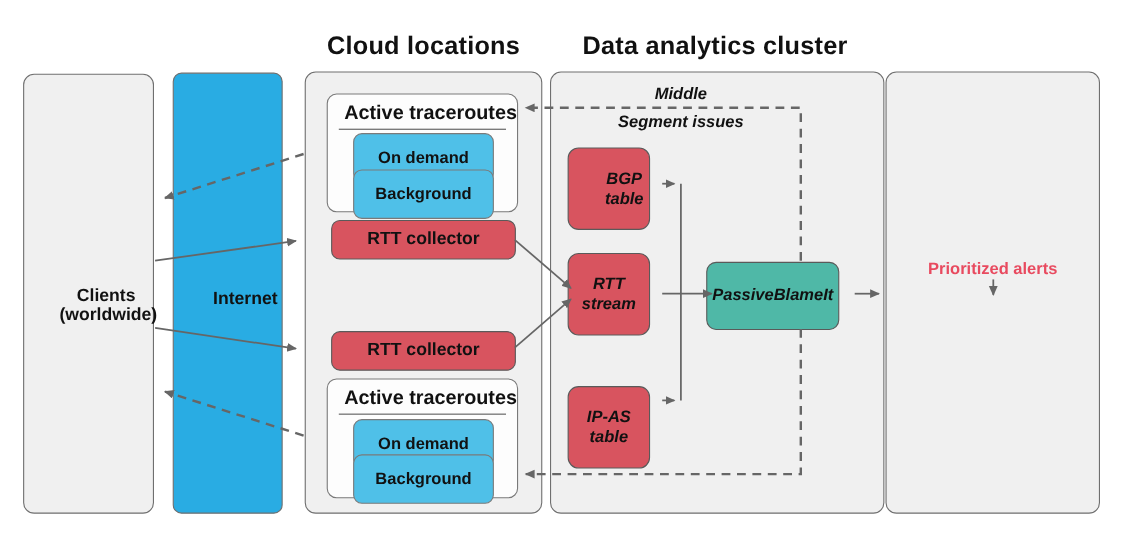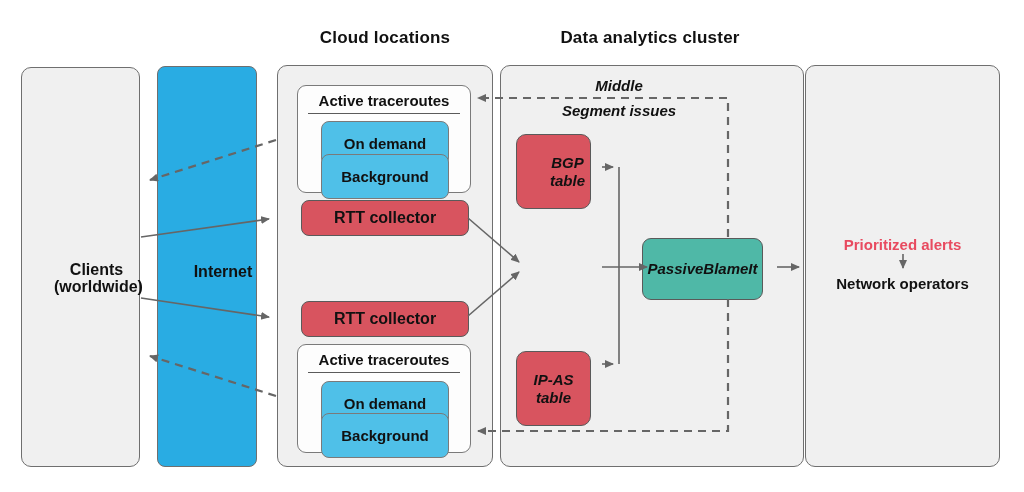--- a/index.html
+++ b/index.html
@@ -4,25 +4,25 @@
 <style>
   :root{
     --canvas:#ffffff; --panel-bg:#f0f0f0; --panel-border:#6f6f6f;
     --internet-blue:#29ace3; --pill-blue:#4fc0e8; --box-red:#d8545f;
     --box-teal:#4fb8a7; --group-bg:#fdfdfd; --inner-border:#7a7a7a;
     --node-border:#5a5a5a; --line:#666666; --alert-red:#e84a5f; --text:#111111;
   }
   *{box-sizing:border-box; margin:0; padding:0;}
   body{background:var(--canvas); font-family:"Liberation Sans", sans-serif; color:var(--text);}
   .stage{position:relative; width:1024px; height:492px; background:var(--canvas); overflow:hidden;}
-  .hdr{position:absolute; top:28px; font-size:17px; font-weight:700; text-align:center; letter-spacing:.2px;}
+  .hdr{position:absolute; top:28px; font-size:23px; font-weight:700; text-align:center; letter-spacing:.2px;}
   .panel{position:absolute; background:var(--panel-bg); border:1.5px solid var(--panel-border); border-radius:10px;}
   .panel-label{position:absolute; left:0; right:0; text-align:center; font-size:16px; font-weight:700; line-height:17px;margin-left:32px;}
   .group{position:absolute; left:19px; width:174px; background:var(--group-bg); border:1.5px solid var(--inner-border); border-radius:9px;}
-  .group-title{text-align:center; font-size:15px; font-weight:700; padding-top:6px;}
+  .group-title{text-align:right; font-size:18px; font-weight:700; padding-top:6px;}
   .group-rule{border-top:1.5px solid var(--node-border); margin:4px 10px 0 10px;}
   .pill{position:absolute; left:23px; width:128px; height:45px; background:var(--pill-blue);
         border:1.5px solid var(--inner-border); border-radius:8px; display:flex; align-items:center;
         justify-content:center; font-size:15px; font-weight:700;}
   .collector{position:absolute; left:23px; width:168px; height:36px; background:var(--box-red);
         border:1.5px solid var(--node-border); border-radius:8px; display:flex; align-items:center;
         justify-content:center; font-size:16px; font-weight:700;}
   .sq{position:absolute; left:15px; width:75px; height:75px; background:var(--box-red);
         border:1.5px solid var(--node-border); border-radius:10px; display:flex; flex-direction:column;
         align-items:center; justify-content:center; font-size:15px; font-weight:700; line-height:18px; text-align:center;}
@@ -79,35 +79,38 @@
   <div class="panel" style="left:500px; top:65px; width:304px; height:402px;font-style:italic;">
 
     <div class="ann" style="top:10px;">Middle</div>
     <div class="ann" style="top:35px;">Segment issues</div>
 
     <div class="sq" style="top:68px;padding-left:28px;">
       <span>BGP</span>
       <span>table</span>
     </div>
 
+    <div class="sq" style="top:164px;">
+      <span>RTT</span>
+      <span>stream</span>
+    </div>
 
     <div class="sq" style="top:261px;margin-top:24px;">
       <span>IP-AS</span>
       <span>table</span>
     </div>
 
     <div class="teal">
       <span>Passive</span>
       <span>BlameIt</span>
     </div>
   </div>
 
   <div class="panel" style="left:805px; top:65px; width:195px; height:402px;">
     <div class="op-text" style="top:170px; color:var(--alert-red);">Prioritized alerts</div>
-    <div class="op-text" style="top:209px;">Network operators</div>
   </div>
 
   <svg class="overlay" width="1024" height="492" viewBox="0 0 1024 492">
     <defs>
       <marker id="ah" markerWidth="10" markerHeight="9" refX="8" refY="4" orient="auto" markerUnits="userSpaceOnUse">
         <path d="M0,0 L9,4 L0,8 Z"></path>
       </marker>
     </defs>
 
     <path class="ln-s" d="M141,237 L269,219" marker-end="url(#ah)"></path>

